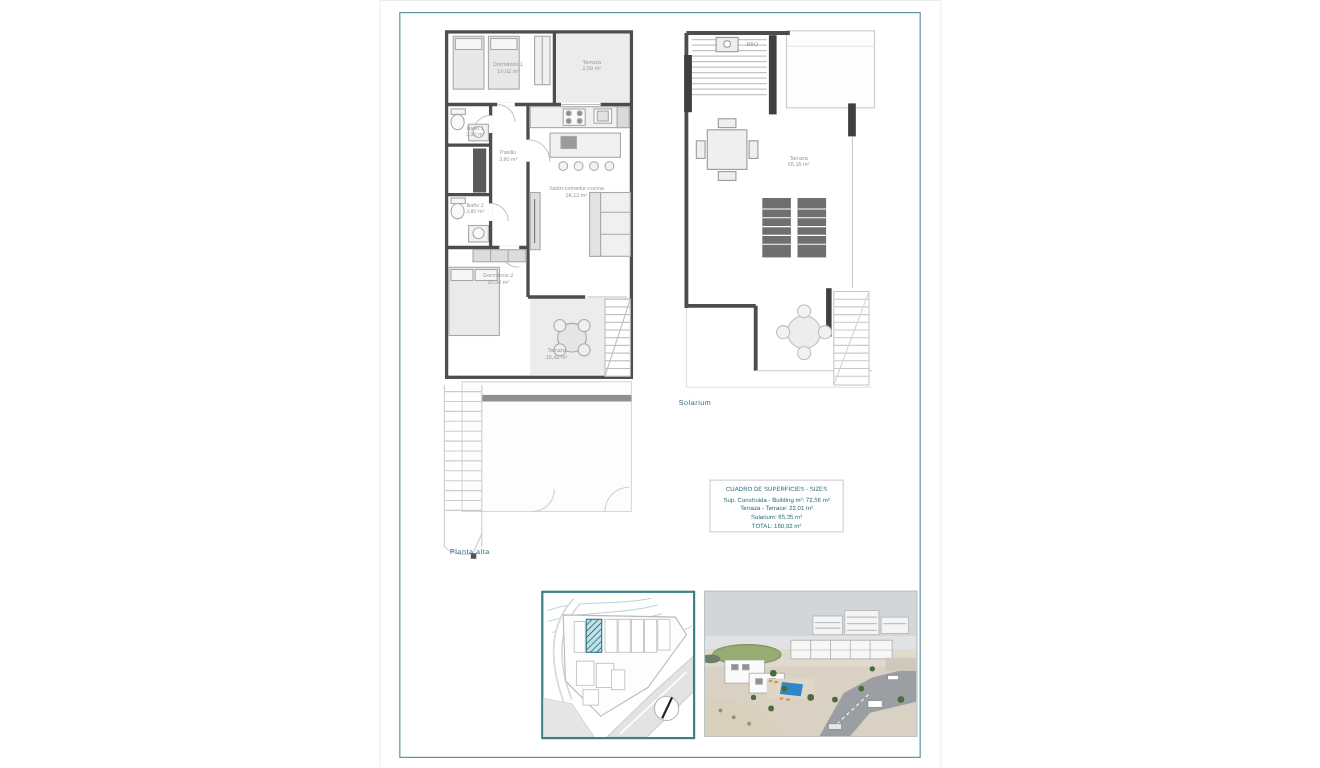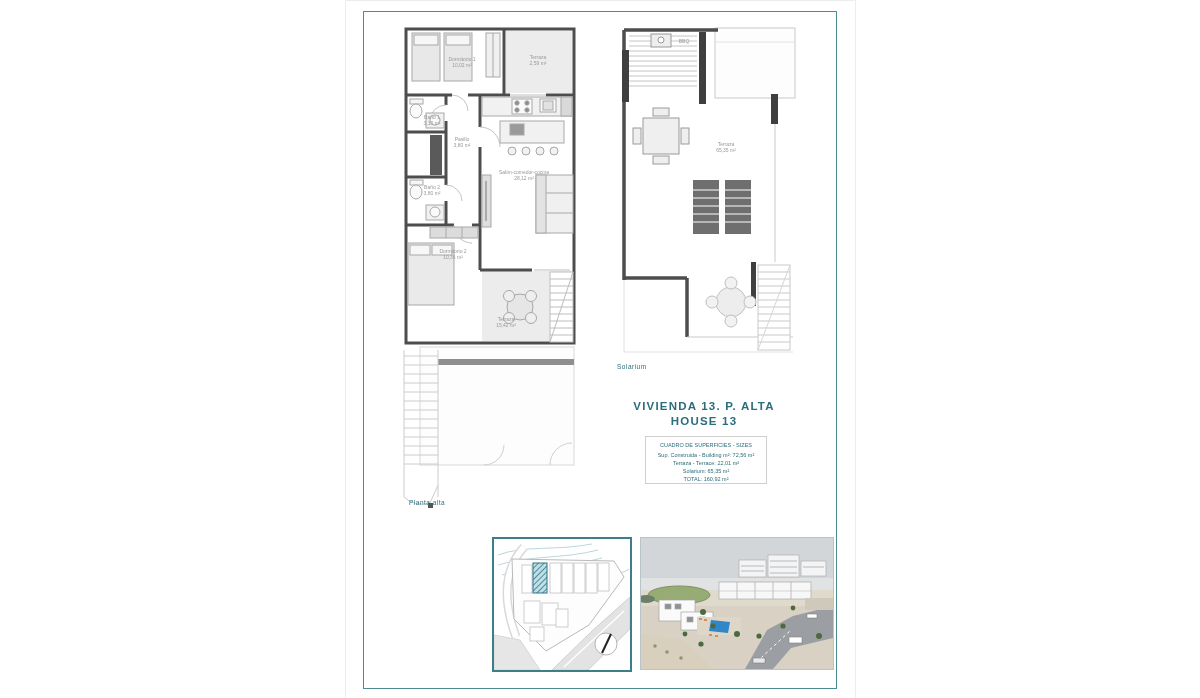--- a/index.html
+++ b/index.html
@@ -318,24 +318,20 @@
     <div class="rlabel" style="left:111px;top:120px;">
       <div>Terraza</div>
       <div>65,35 m²</div>
     </div>
     <div class="rlabel" style="left:69px;top:17px;">
       <div>BBQ</div>
     </div>
   </div>
   <div class="caption" style="left:617px;top:363px;">Solarium</div>
 
-  <div class="title-block">
-    <div>VIVIENDA 13. P. ALTA</div>
-    <div>HOUSE 13</div>
-  </div>
   <div class="surface-table">
     <div class="hdr">CUADRO DE SUPERFICIES  - SIZES</div>
     <div>Sup. Construida  - Building m²: 72,56 m²</div>
     <div>Terraza  - Terrace: 22,01 m²</div>
     <div>Solarium: 65,35 m²</div>
     <div>TOTAL:  160,92 m²</div>
   </div>
 
   <div class="siteplan-box">
     <svg width="136" height="131" viewBox="0 0 136 131">

